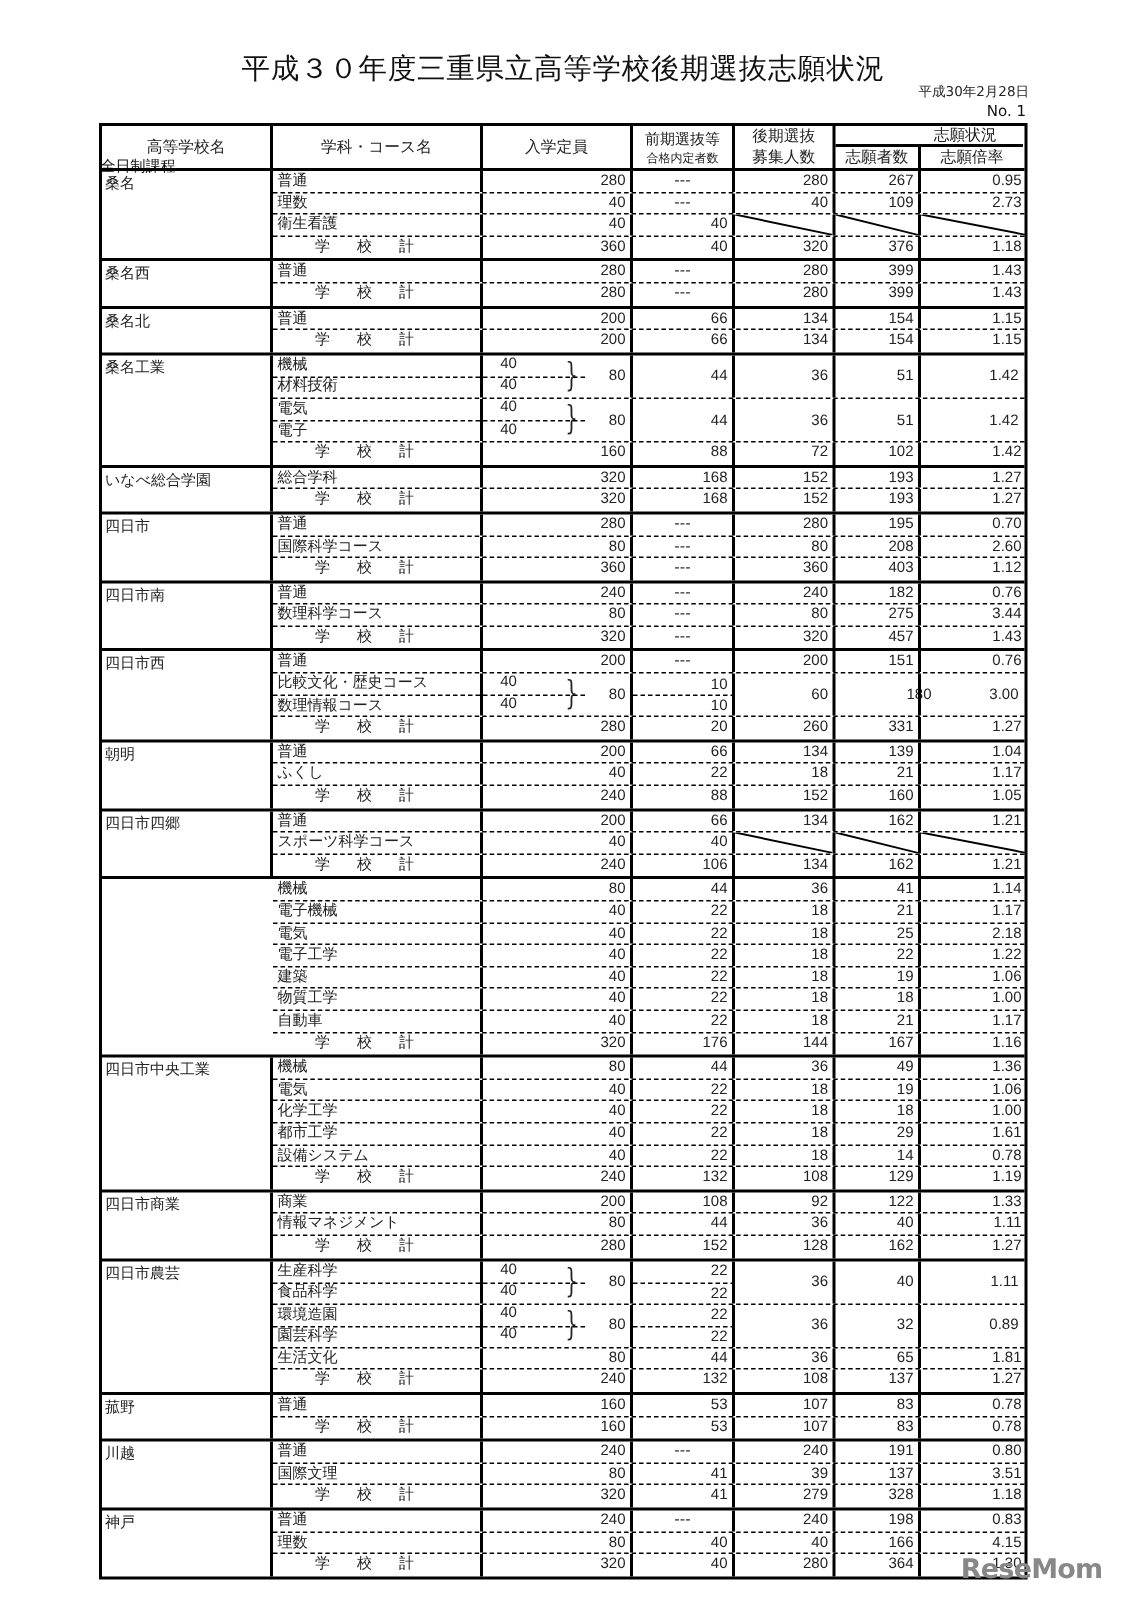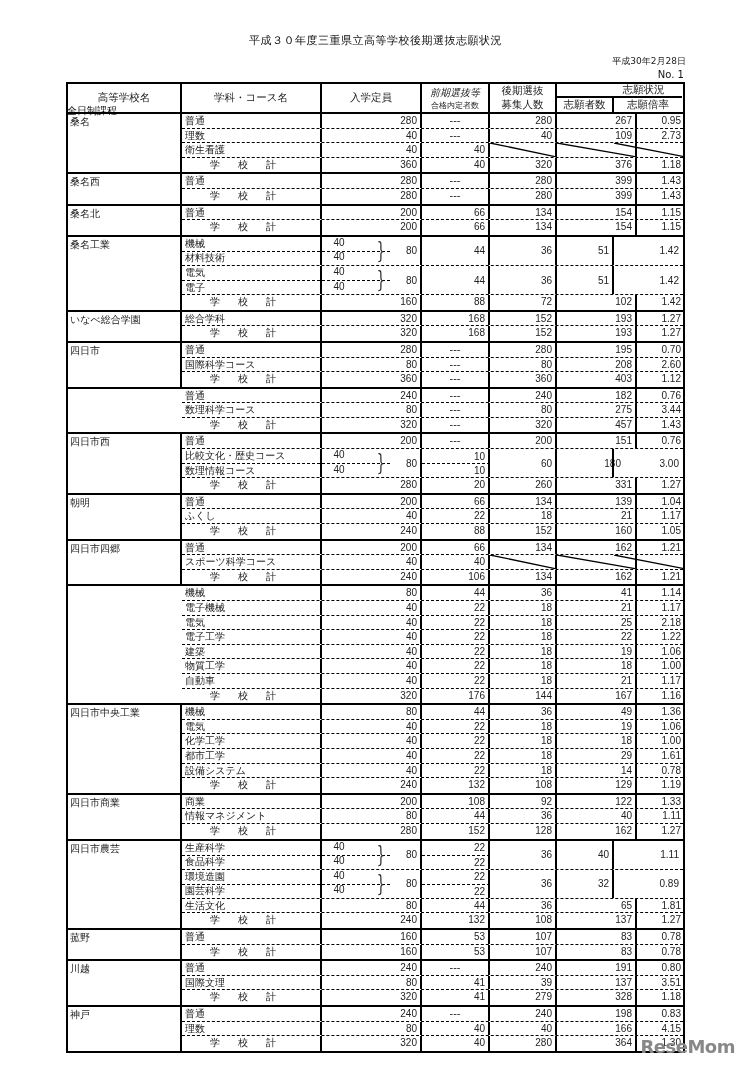--- a/index.html
+++ b/index.html
@@ -1,18 +1,18 @@
 <!DOCTYPE html>
 <html><head>
 <meta charset="utf-8">
 <style>
   * { box-sizing: border-box; margin: 0; padding: 0; }
   html, body { width: 751px; height: 1068px; background: #fff; overflow: hidden; }
   body { position: relative; font-family: "DejaVu Sans", sans-serif; color: #222; }
-  .title { position: absolute; left: 0; width: 751px; top: 33px; text-align: center; font-size: 11px; letter-spacing: 0.5px; color: #111; }
+  .title { position: absolute; left: 0; width: 751px; top: 33px; text-align: center; font-size: 19px; letter-spacing: 0.5px; color: #111; }
   .date { position: absolute; right: 65px; top: 55px; font-size: 9px; color: #222; }
   .course-type { position: absolute; left: 67px; top: 69px; font-size: 10px; color: #111; margin-top: 35px; }
   .pageno { position: absolute; right: 67px; top: 69px; font-size: 10px; color: #111; }
   .table { position: absolute; left: 66px; top: 82px; width: 619px; border: 2.5px solid #000; }
   .hdr { position: relative; height: 30px; border-bottom: 2.5px solid #000; font-size: 10.5px; }
   .hcell { position: absolute; top: 0; height: 100%; display: flex; align-items: center; justify-content: center; border-right: 2px solid #000; text-align: center; }
   .hsub { position: absolute; display: flex; align-items: center; justify-content: center; font-size: 10.5px; }
   .body { position: relative; border-radius: 12px; }
   .school { position: relative; border-bottom: 2.5px solid #000; }
   .school:last-child { border-bottom: none; }
@@ -20,21 +20,21 @@
   .rows { margin-left: 114px; }
   .row { position: relative; height: 14.6px; border-bottom: 1.5px dashed #000; font-size: 10px; line-height: 13px; }
   .row:last-child { border-bottom: none; }
   .c { position: absolute; top: 0; height: 100%; border-right: 2px solid #000; padding: 0 3px; white-space: nowrap; overflow: hidden; }
   .c.num { text-align: right; font-family: "Liberation Sans Narrow", "Liberation Sans", sans-serif; }
   .c.mid { text-align: center; }
   .c-course { left: 0; width: 140px; }
   .c-cap { left: 140px; width: 100px; }
   .c-pre { left: 240px; width: 68px; }
   .c-post { left: 308px; width: 67px; }
-  .c-app { left: 375px; width: 80px; }
+  .c-app { left: 375px; width: 57px; }
   .c-ratio { left: 432px; width: 70px; border-right: none; }
   .total .c-course { letter-spacing: 18px; padding-left: 28px; }
   .slash { position: absolute; inset: 0; }
   .slash svg { width: 100%; height: 100%; }
   .group { position: relative; height: 29.2px; border-bottom: 1.5px dashed #000; font-size: 10px; }
   .group .sub { position: absolute; left: 0; height: 14.6px; line-height: 13px; }
   .group .sub.a { top: 0; }
   .group .sub.b { top: 14.6px; }
   .gline { position: absolute; left: 0; top: 14px; width: 208px; border-top: 1.5px dashed #000; }
   .subcap { position: absolute; left: 146px; width: 22px; text-align: center; font-size: 10px; font-family: "Liberation Sans", sans-serif; }
@@ -50,21 +50,21 @@
 <div class="date">平成30年2月28日</div>
 <div class="course-type">全日制課程</div>
 <div class="pageno">No. 1</div>
 
 <div class="table">
   <div class="hdr">
     <div class="hcell" style="left:0;width:114px;">高等学校名</div>
     <div class="hcell" style="left:114px;width:140px;">学科・コース名</div>
     <div class="hcell" style="left:254px;width:100px;">入学定員</div>
     <div class="hcell" style="left:354px;width:68px;flex-direction:column;">
-      <span style="font-size:10px;font-style:italic;">前期選抜等</span>
+      <span style="font-size:10px;">前期選抜等</span>
       <span style="font-size:8px;">合格内定者数</span>
     </div>
     <div class="hcell" style="left:422px;width:67px;flex-direction:column;">
       <span>後期選抜</span>
       <span>募集人数</span>
     </div>
     <div style="position:absolute;left:489px;top:0;width:125px;height:14px;border-bottom:2px solid #000;">
       <div class="hsub" style="left:0;top:0;width:100%;height:100%;padding-left:48px;">志願状況</div>
     </div>
     <div class="hsub" style="left:489px;top:14px;width:57px;height:14px;border-right:2px solid #000;">志願者数</div>
@@ -255,20 +255,21 @@
             <div class="c c-course">学校計</div>
             <div class="c c-cap num">360</div>
             <div class="c c-pre mid">---</div>
             <div class="c c-post num">360</div>
             <div class="c c-app num">403</div>
             <div class="c c-ratio num">1.12</div>
           </div>
         </div>
       </div>
       <div class="school">
+        <div class="sname">四日市南</div>
         <div class="rows">
           <div class="row">
             <div class="c c-course">普通</div>
             <div class="c c-cap num">240</div>
             <div class="c c-pre mid">---</div>
             <div class="c c-post num">240</div>
             <div class="c c-app num">182</div>
             <div class="c c-ratio num">0.76</div>
           </div>
           <div class="row">

